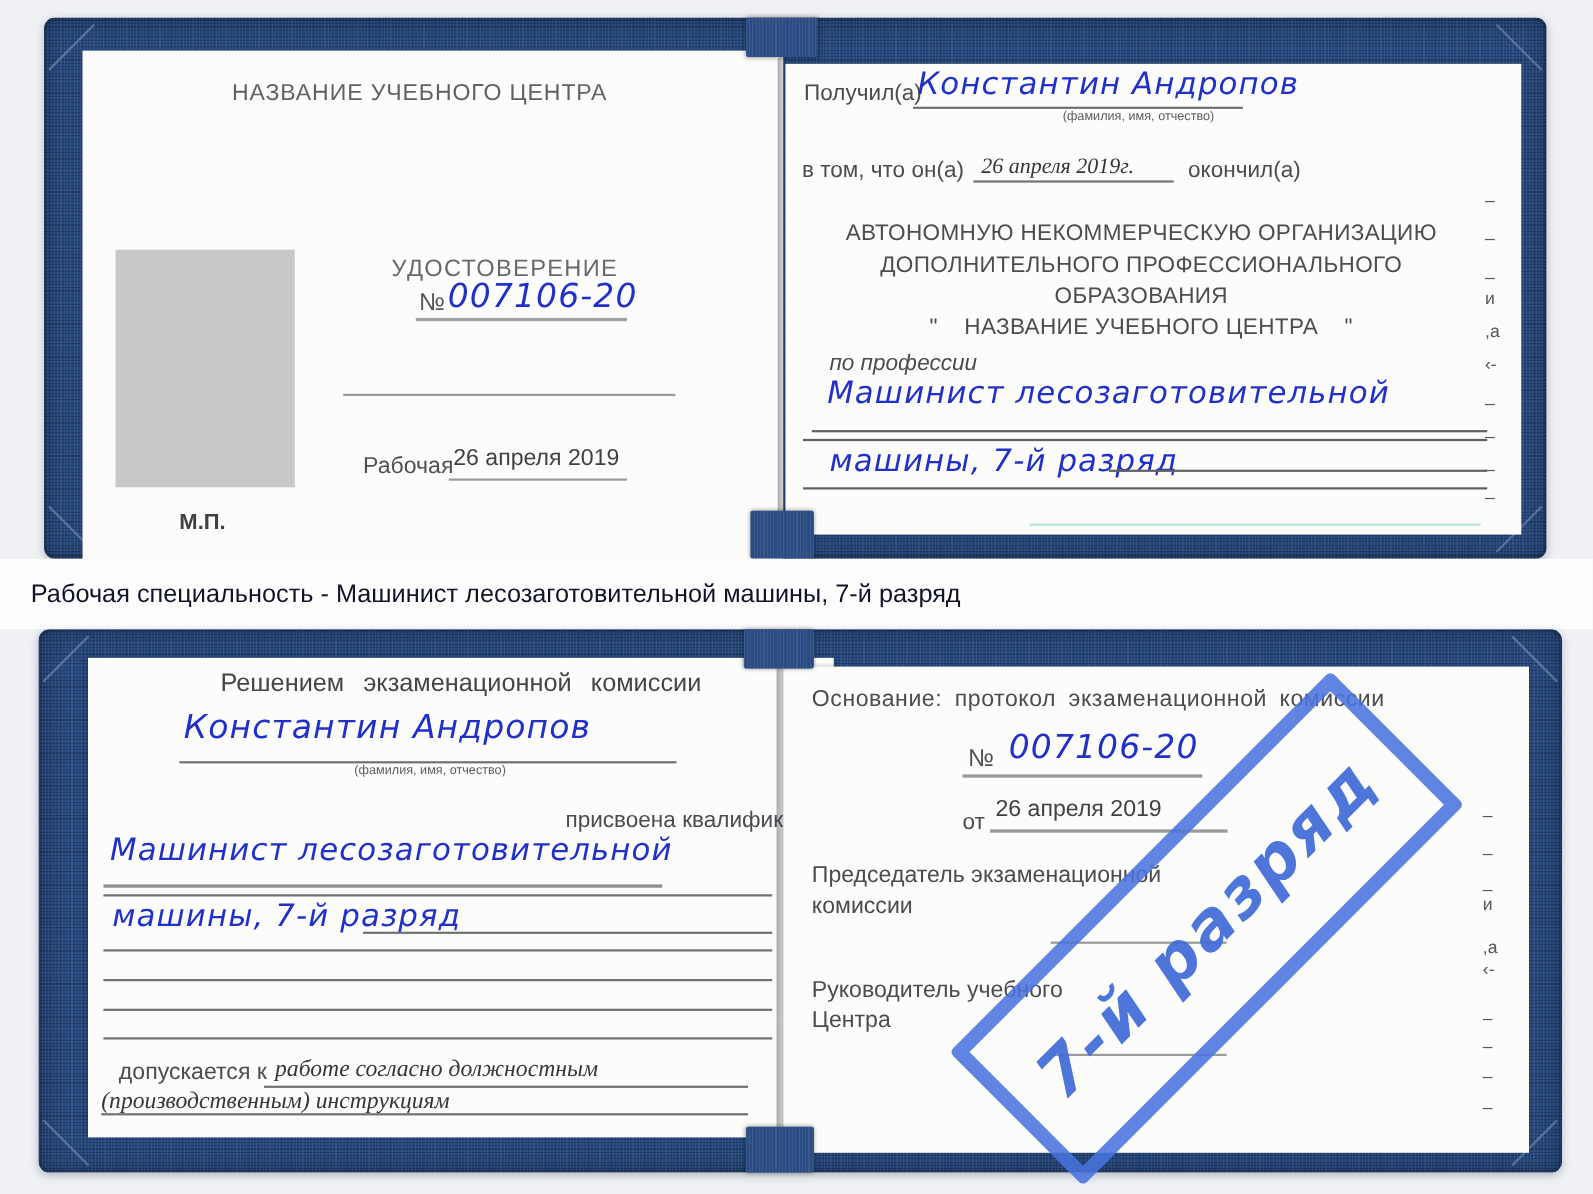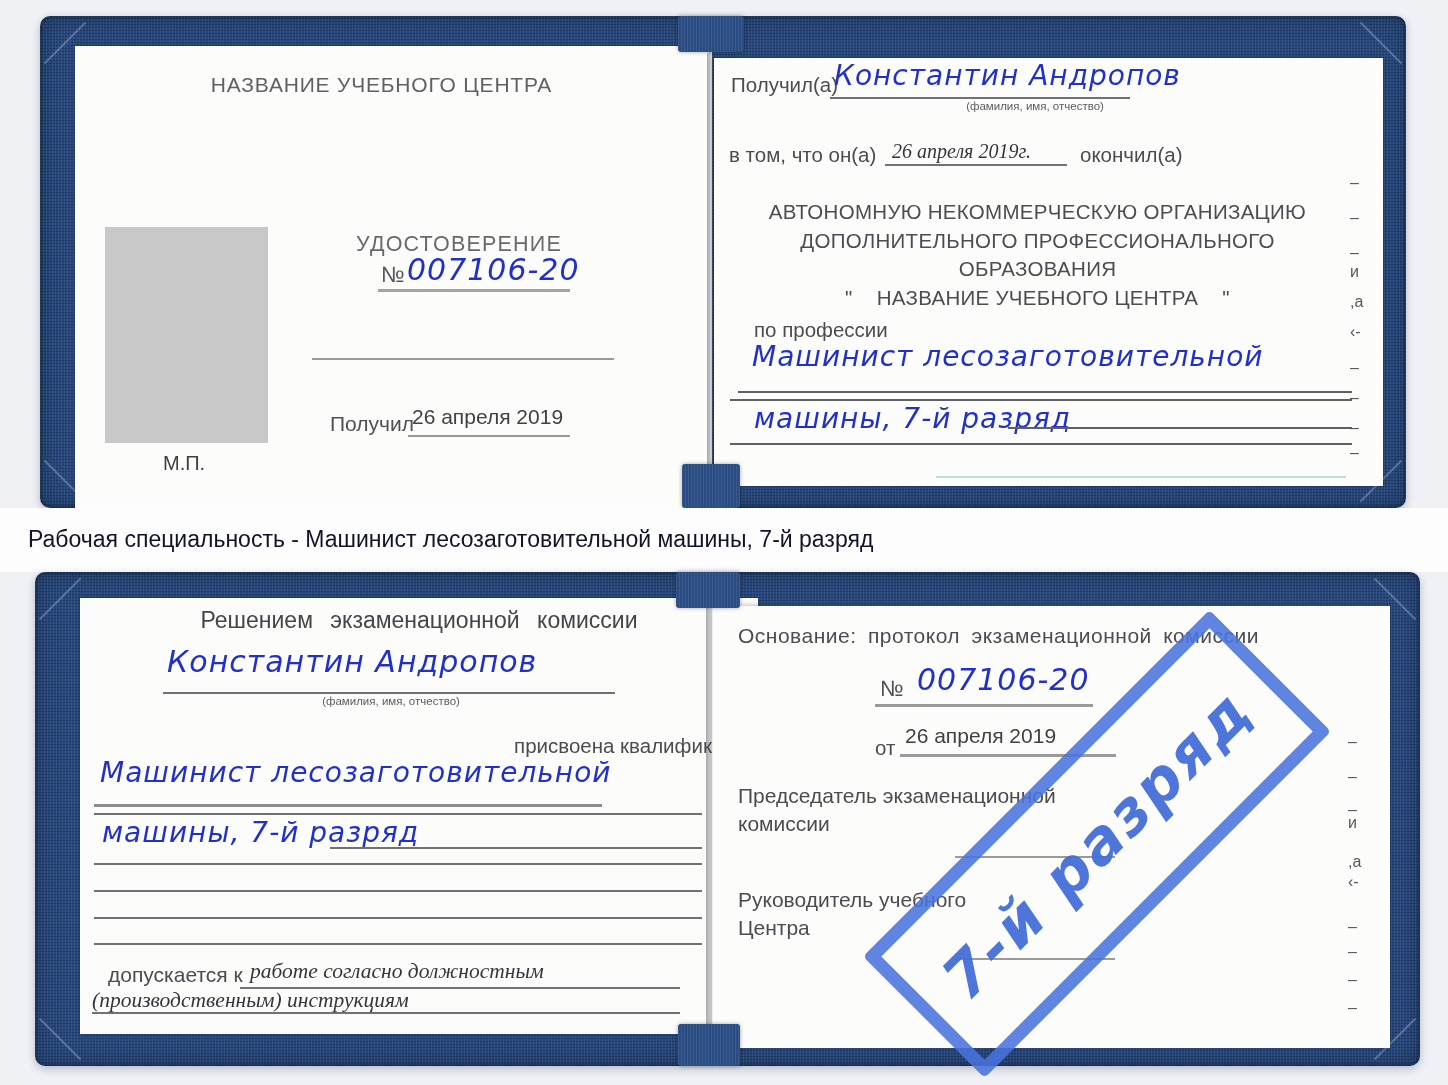--- a/index.html
+++ b/index.html
@@ -31,42 +31,42 @@
   .print{color:#4a4c50;}
   .hand{font-family:"DejaVu Sans",sans-serif;font-style:italic;color:#2030c8;letter-spacing:1px;white-space:nowrap;}
   .filled{font-family:"Liberation Serif",serif;font-style:italic;color:#35363b;white-space:nowrap;}
   .rule{position:absolute;height:2px;background:#6f7174;}
   .hint{font-size:11.5px;color:#5b5d61;text-align:center;}
 
   
   #page-tl{left:75px;top:46px;width:637px;height:476px;}
   .tl-title{left:0;right:24px;top:27px;text-align:center;font-size:21px;letter-spacing:.8px;color:#5f6165;}
   .photo{left:30px;top:181px;width:163px;height:216px;background:#c8c8c8;}
-  .mp{left:88px;top:406px;font-size:20px;color:#3e4044;}
+  .mp{left:88px;top:418px;font-size:20px;color:#3e4044;font-weight:bold;}
   .doc-title{left:229px;top:186px;width:310px;text-align:center;font-size:21.5px;letter-spacing:1.2px;color:#67696e;}
   .num-sign{left:306px;top:216px;font-size:22px;color:#55575b;}
   .num-val{left:332px;top:206px;font-size:30px;}
   .num-line{left:303px;top:243px;width:192px;background:#a3a3a3;height:3px;}
   .mid-line{left:237px;top:312px;width:302px;background:#9a9a9a;}
   .issued{left:255px;top:366px;font-size:21px;color:#4e5054;}
   .issued-date{left:337px;top:359px;font-size:21px;color:#3f4145;}
   .issued-line{left:333px;top:389px;width:162px;background:#9a9a9a;}
 
   
   #page-tr{left:714px;top:58px;width:669px;height:428px;}
   .rcv{left:17px;top:15px;font-size:20.5px;}
   .rcv-name{left:120px;top:1px;font-size:28px;}
   .rcv-line{left:116px;top:39px;width:300px;background:#6f7174;}
   .rcv-hint{left:221px;top:42px;width:200px;}
   .that{left:15px;top:85px;font-size:20.5px;}
   .that-date{left:178px;top:82px;font-size:20px;}
   .that-line{left:171px;top:106px;width:182px;background:#707275;}
   .that-suffix{left:366px;top:85px;font-size:20.5px;}
   .org{left:8px;right:30px;top:140px;text-align:center;font-size:20.5px;line-height:28.5px;color:#4b4d52;letter-spacing:.3px;}
-  .prof-label{left:40px;top:260px;font-size:20.5px;}
+  .prof-label{left:40px;top:260px;font-size:20.5px;font-style:italic;}
   .prof1{left:38px;top:282px;font-size:28px;}
   .ruleA1{left:24px;top:333px;width:614px;background:#5e6063;}
   .ruleA2{left:16px;top:341px;width:622px;background:#5e6063;}
   .prof2{left:40px;top:344px;font-size:28px;}
   .ruleB1{left:294px;top:369px;width:344px;background:#5e6063;}
   .ruleB2{left:16px;top:385px;width:622px;background:#5e6063;}
   .teal{left:222px;top:418px;width:410px;height:2px;background:#a7dcd2;opacity:.8;position:absolute;}
 
   
   .edge{position:absolute;left:636px;top:0;width:32px;height:100%;}
@@ -136,21 +136,21 @@
 
   <div class="page abs" id="page-tl">
     <div class="abs tl-title">НАЗВАНИЕ УЧЕБНОГО ЦЕНТРА</div>
     <div class="abs photo"></div>
     <div class="abs mp">М.П.</div>
     <div class="abs doc-title">УДОСТОВЕРЕНИЕ</div>
     <div class="abs num-sign">№</div>
     <div class="abs num-val hand">007106-20</div>
     <div class="rule num-line"></div>
     <div class="rule mid-line"></div>
-    <div class="abs issued">Получил</div>
+    <div class="abs issued">Рабочая</div>
     <div class="abs issued-date">26 апреля 2019</div>
     <div class="rule issued-line"></div>
   </div>
 
   <div class="page abs" id="page-tr">
     <div class="abs rcv print">Получил(а)</div>
     <div class="abs rcv-name hand">Константин Андропов</div>
     <div class="rule rcv-line"></div>
     <div class="abs rcv-hint hint">(фамилия, имя, отчество)</div>
     <div class="abs that print">в том, что он(а)</div>

